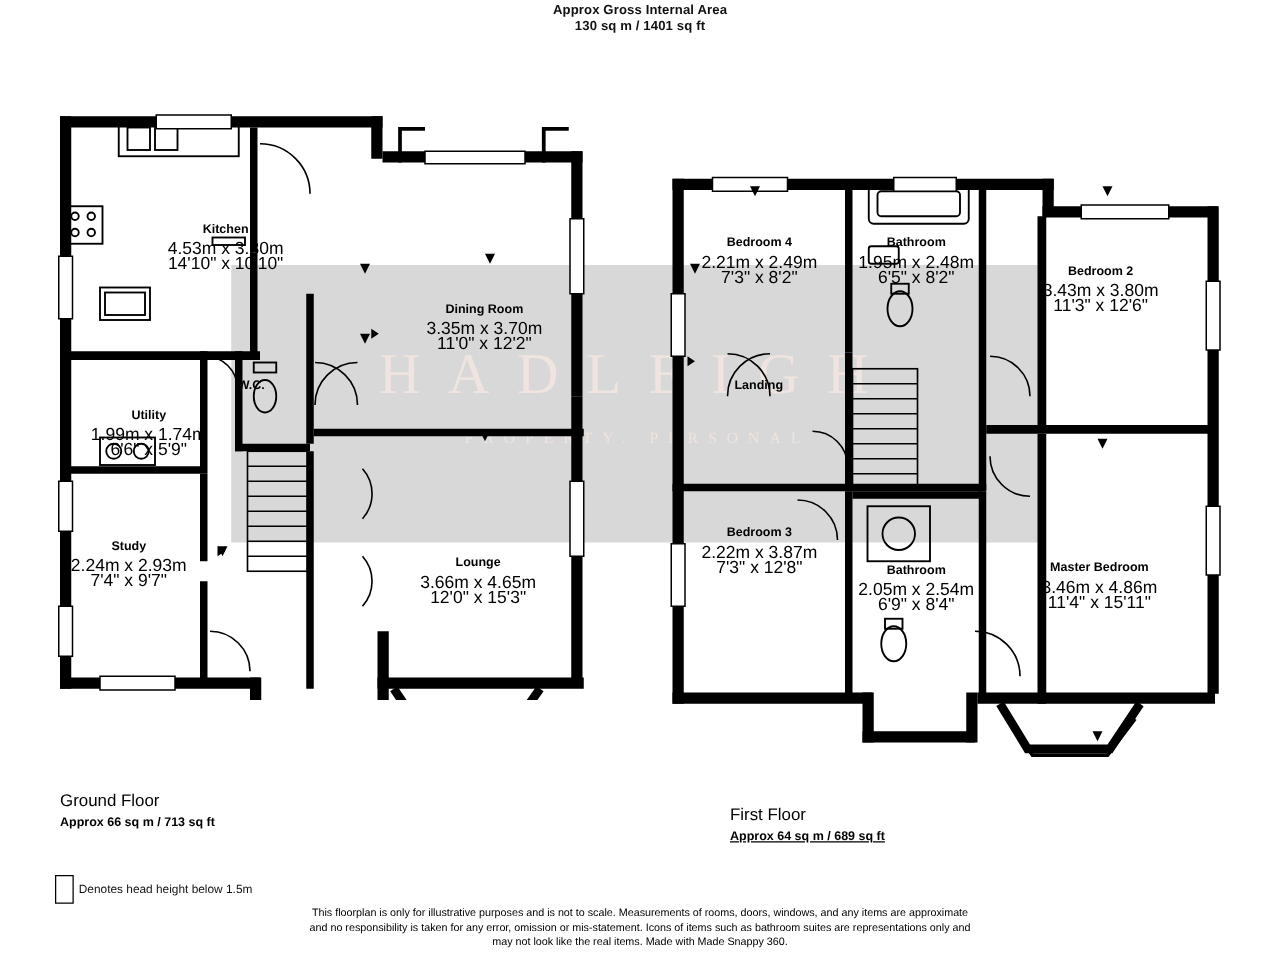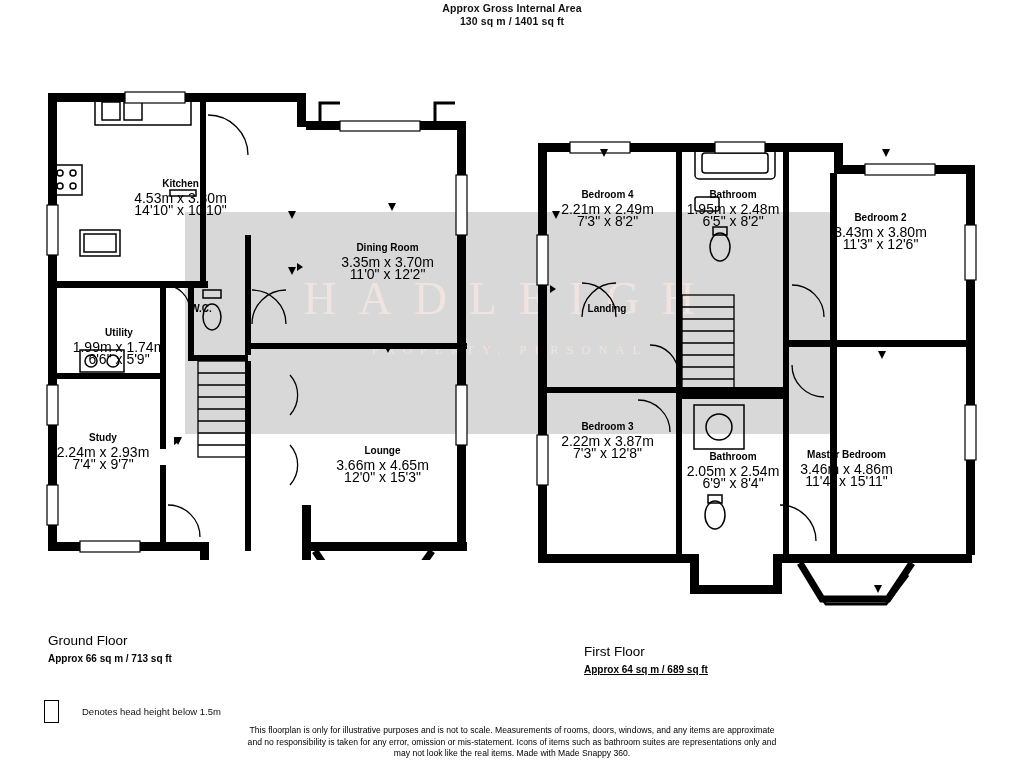--- a/index.html
+++ b/index.html
@@ -436,37 +436,37 @@
     <span class="rdim">2.22m x 3.87m</span>
     <span class="rdim">7'3" x 12'8"</span>
   </div>
 
   <div class="abs room-label" style="left:673px; top:451px; width:120px;">
     <span class="rname">Bathroom</span>
     <span class="rdim">2.05m x 2.54m</span>
     <span class="rdim">6'9" x 8'4"</span>
   </div>
 
-  <div class="abs room-label" style="left:779px; top:449px; width:135px;">
+  <div class="abs room-label" style="left:812px; top:449px; width:135px;">
     <span class="rname">Master Bedroom</span>
     <span class="rdim">3.46m x 4.86m</span>
     <span class="rdim">11'4" x 15'11"</span>
   </div>
 
   <div class="abs" style="left:48px; top:633px;">
     <div class="floor-title">Ground Floor</div>
     <div class="floor-sub" style="margin-top:5px;">Approx 66 sq m / 713 sq ft</div>
   </div>
 
   <div class="abs" style="left:556px; top:644px;margin-left:28px;">
     <div class="floor-title">First Floor</div>
     <div class="floor-sub" style="margin-top:5px;text-decoration:underline;">Approx 64 sq m / 689 sq ft</div>
   </div>
 
-  <div class="abs" style="left:44px; top:700px; display:flex; align-items:center; gap:23px;">
+  <div class="abs" style="left:44px; top:700px; display:flex; align-items:center; gap:4px;">
     <div id="key-swatch"></div>
     <div id="key-label">Denotes head height below 1.5m</div>
   </div>
 
   <div class="abs" id="disclaimer">
     <div>This floorplan is only for illustrative purposes and is not to scale. Measurements of rooms, doors, windows, and any items are approximate</div>
     <div>and no responsibility is taken for any error, omission or mis-statement. Icons of items such as bathroom suites are representations only and</div>
     <div>may not look like the real items. Made with Made Snappy 360.</div>
   </div>
 

